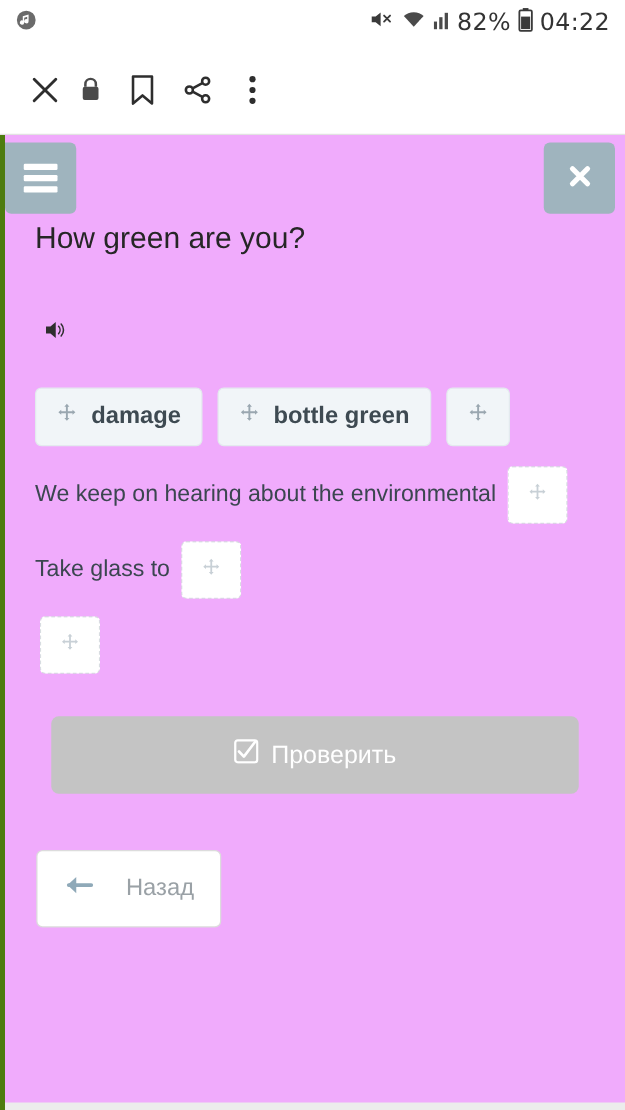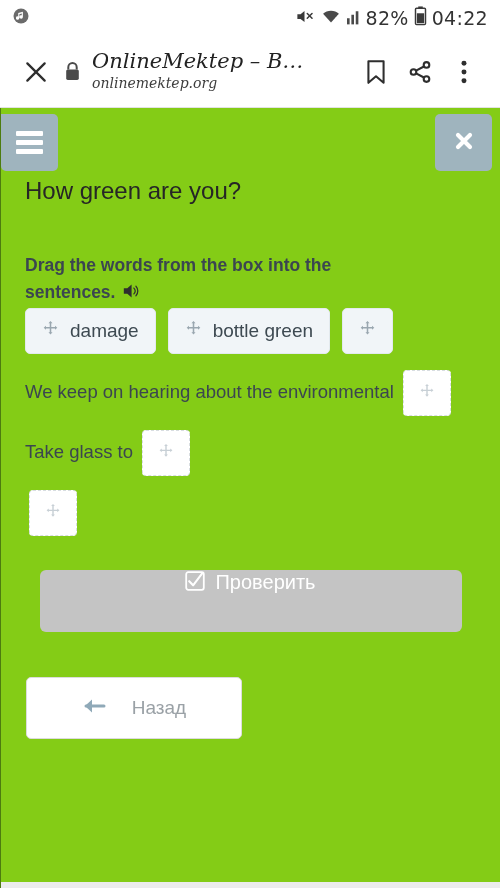--- a/index.html
+++ b/index.html
@@ -95,22 +95,22 @@
     font-style: italic;
     font-family: "DejaVu Serif", serif;
     line-height: 1.25;
     margin-top: 1px;
   }
 
   
   .page {
     position: relative;
     height: calc(888px - 36px - 72px);
-    background: #84cc16;
-    border-left: 1px solid #4d7c0f;
+    background: #f0abfc;
+    border-left: 4px solid #4d7c0f;
     box-sizing: border-box;
     overflow: hidden;
   }
   .topbar-row {
     position: relative;
     height: 66px;
   }
   .sq-btn {
     position: absolute;
     top: 6px;
@@ -155,25 +155,26 @@
     max-width: 400px;
   }
   .speaker-icon {
     display: inline-block;
     vertical-align: -2px;
     margin-left: 7px;
   }
 
   
   .chips {
-    margin-top: 0;
+    margin-top: 29px;
     display: flex;
     flex-wrap: wrap;
     gap: 12px 12px;
     max-width: 420px;
+    font-weight: bold;
   }
   .chip {
     background: #f1f5f8;
     border: 1px solid #e3eaee;
     border-radius: 5px;
     padding: 11px 16px;
     display: inline-flex;
     align-items: center;
     gap: 11px;
     font-size: 19px;
@@ -212,26 +213,27 @@
     margin: 34px auto 0 auto;
     height: 62px;
     background: #c4c4c4;
     border: none;
     border-radius: 6px;
     color: #ffffff;
     font-size: 20px;
     font-family: "Liberation Sans", sans-serif;
     cursor: default;
     display: flex;
+    align-items: center;
     justify-content: center;
     gap: 10px;
   }
   .back-btn {
     margin: 45px 0 0 25px;
-    width: 216px;
+    width: 148px;
     height: 62px;
     background: #ffffff;
     border: 1px solid #dcdcdc;
     border-radius: 5px;
     display: flex;
     align-items: center;
     justify-content: center;
     gap: 26px;
     font-size: 19px;
     color: #9aa1a6;
@@ -294,24 +296,20 @@
   <div class="tb-btn">
     <svg width="26" height="26" viewBox="0 0 24 24">
         <path d="M4 4l16 16M20 4L4 20" stroke="#2e2e2e" stroke-width="2.1" stroke-linecap="round"></path>
       </svg>
   </div>
   <div class="tb-lock">
     <svg width="17" height="21" viewBox="0 0 16 20">
         <path d="M4 8V6a4 4 0 0 1 8 0v2" fill="none" stroke="#4a4a4a" stroke-width="1.9"></path>
         <rect x="2" y="8" width="12" height="10" rx="1.5" fill="#4a4a4a"></rect>
       </svg>
-  </div>
-  <div class="tb-titlewrap">
-    <div class="tb-title">OnlineMektep – В…</div>
-    <div class="tb-url">onlinemektep.org</div>
   </div>
   <div class="tb-btn">
     <svg width="24" height="26" viewBox="0 0 20 24">
         <path d="M3 2h14v20l-7-6-7 6V2z" fill="none" stroke="#2e2e2e" stroke-width="1.9" stroke-linejoin="round"></path>
       </svg>
   </div>
   <div class="tb-btn">
     <svg width="26" height="26" viewBox="0 0 24 24">
         <circle cx="18" cy="5.5" r="2.6" fill="none" stroke="#2e2e2e" stroke-width="1.9"></circle>
         <circle cx="6" cy="12" r="2.6" fill="none" stroke="#2e2e2e" stroke-width="1.9"></circle>
@@ -345,21 +343,21 @@
           </svg>
       </span>
     </button>
   </div>
 
   <div class="content">
 
     <h1 class="lesson-title">How green are you?</h1>
 
     <div class="instruction">
-      <span>Drag the words from the box into the sentences.</span><span class="speaker-icon"><svg width="20" height="18" viewBox="0 0 24 22">
+      <span class="speaker-icon"><svg width="20" height="18" viewBox="0 0 24 22">
             <path d="M2 7.5v7h4.3l5.2 4.3V3.2L6.3 7.5H2z" fill="#2e2e2e"></path>
             <path d="M14.3 7.4a5.3 5.3 0 0 1 0 7.2" fill="none" stroke="#2e2e2e" stroke-width="1.5" stroke-linecap="round"></path>
             <path d="M16.8 5.2a8.5 8.5 0 0 1 0 11.6" fill="none" stroke="#2e2e2e" stroke-width="1.5" stroke-linecap="round"></path>
           </svg></span>
     </div>
 
     <div class="chips">
       <div class="chip">
         <span>
           <svg width="17" height="17" viewBox="0 0 20 20">

